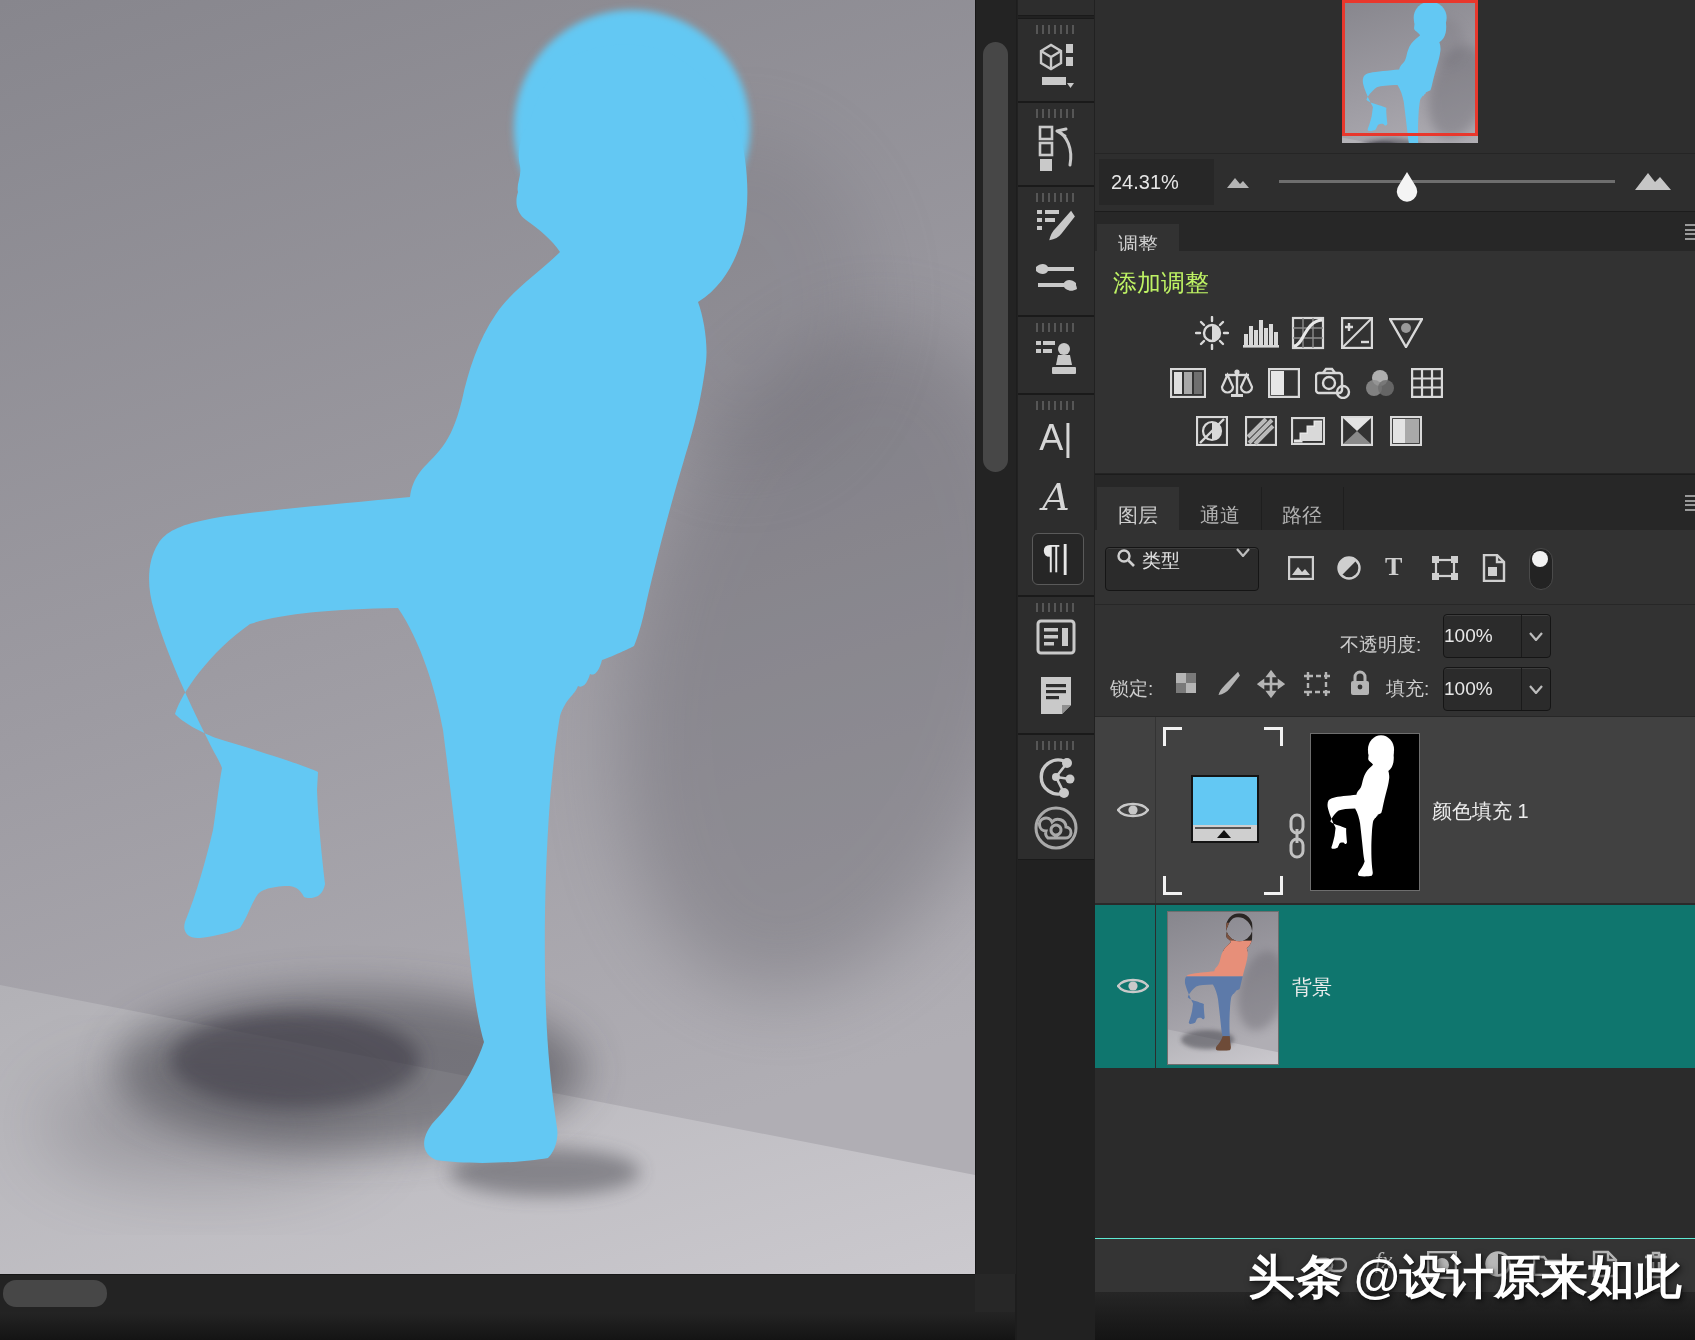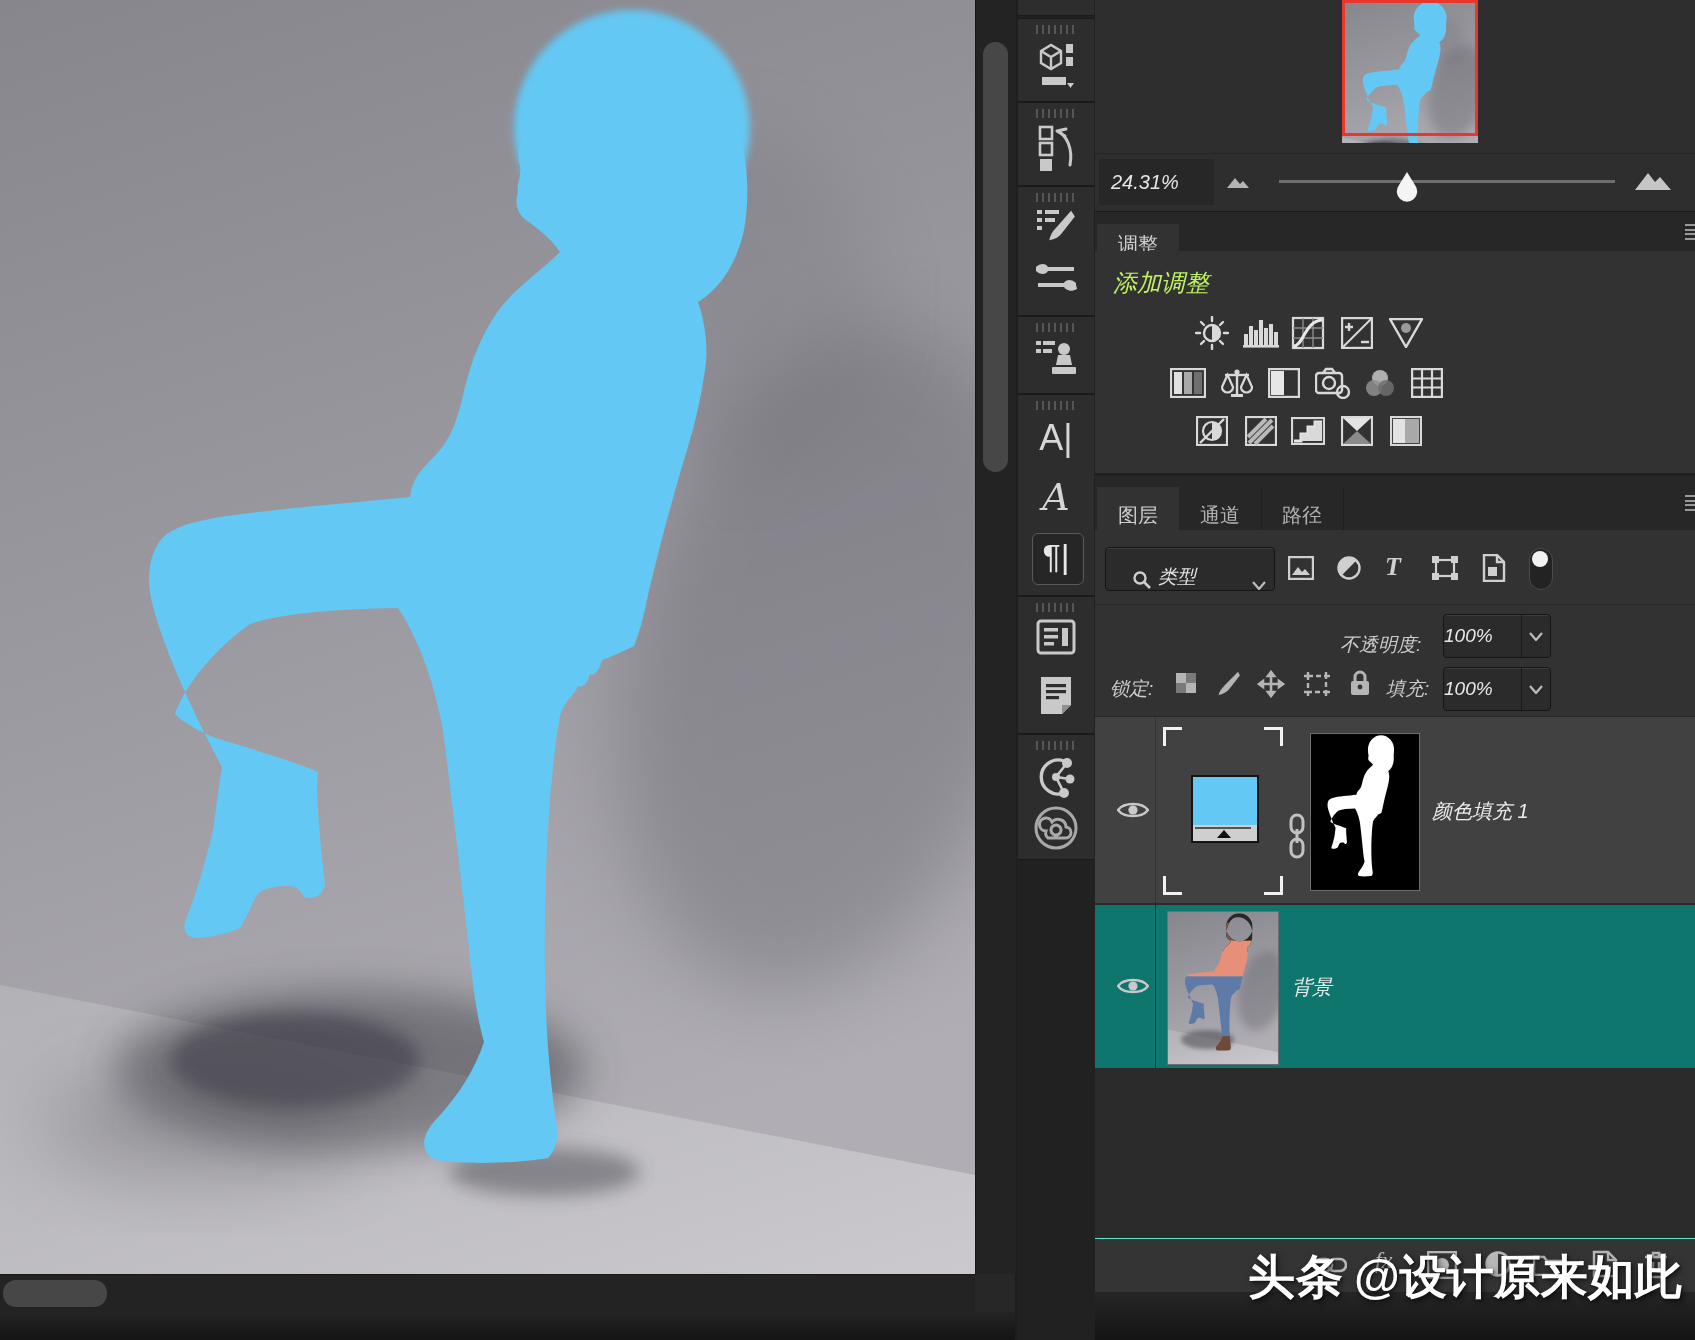--- a/index.html
+++ b/index.html
@@ -18,30 +18,30 @@
   #below-canvas{left:0;top:1312px;width:1015px;height:28px;background:linear-gradient(#242424,#141414);}
   
   #strip{left:1017px;top:0;width:78px;height:1340px;background:#212121;}
   .grp{position:absolute;left:1px;width:76px;background:#2d2d2d;border-bottom:1px solid #1a1a1a;border-top:1px solid #1a1a1a;}
   .grip{position:absolute;left:18px;top:6px;width:40px;height:9px;
         background:repeating-linear-gradient(90deg,#565656 0 2px,transparent 2px 6px);}
   .sicon{position:absolute;left:50%;transform:translateX(-50%);color:#c9c9c9;}
   .sel-box{position:absolute;left:14px;width:50px;height:50px;border:1px solid #5a5a5a;border-radius:6px;background:#262626;}
   
   #panels{left:1095px;top:0;width:600px;height:1340px;background:#2d2d2d;}
-  .panel-body{position:absolute;left:0;width:600px;background:#323232;font-style:italic;}
+  .panel-body{position:absolute;left:0;width:600px;background:#323232;}
   .tabbar{position:absolute;left:0;width:600px;background:#272727;border-top:1px solid #1c1c1c;border-bottom:1px solid #262626;}
   .tab{position:absolute;top:12px;height:100%;display:flex;align-items:center;justify-content:center;
        font-size:20px;color:#cfcfcf;}
   .tab.active{background:#323232;}
   .tab.inactive{color:#b2b2b2;border-right:1px solid #1e1e1e;}
   .menu-lines{position:absolute;width:14px;height:16px;display:flex;flex-direction:column;justify-content:space-between;}
   .menu-lines i{display:block;height:2px;background:#9a9a9a;}
   .combo{position:absolute;background:#2b2b2b;border:1px solid #151515;border-radius:4px;
-         box-shadow:inset 0 1px 0 #3d3d3d;display:flex;align-items:flex-end;color:#e3e3e3;font-size:19px;padding-left:16px;}
+         box-shadow:inset 0 1px 0 #3d3d3d;display:flex;align-items:flex-start;color:#e3e3e3;font-size:19px;}
   .chev{margin-left:auto;margin-right:8px;}
   .vbox{position:absolute;background:#2b2b2b;border:1px solid #151515;border-radius:4px;
         box-shadow:inset 0 1px 0 #3d3d3d;display:flex;align-items:center;font-size:19px;color:#e8e8e8;}
   .vbox .num{flex:1;text-align:left;}
   .vbox .sep{width:1px;align-self:stretch;background:#1a1a1a;}
   .lbl{position:absolute;font-size:19px;color:#cccccc;white-space:nowrap;}
   .aicon{position:absolute;transform:translate(-50%,-50%);}
   
   .layer-row{position:absolute;left:0;width:600px;}
   .row-sel{background:#414141;}

